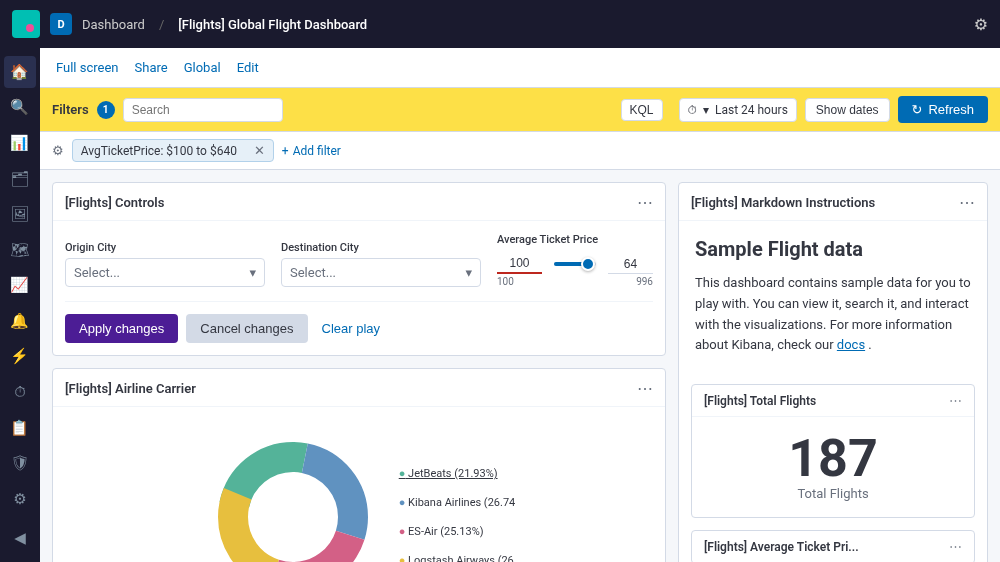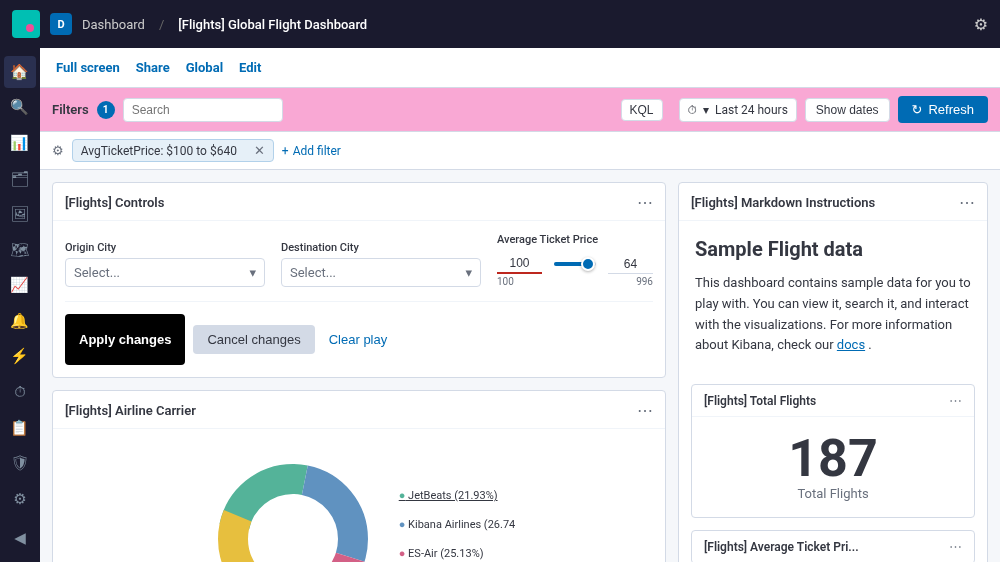--- a/index.html
+++ b/index.html
@@ -21,24 +21,24 @@
     .sidebar { width: 40px; background: #1a1a2e; display: flex; flex-direction: column; align-items: center; padding: 8px 0; gap: 4px; }
     .sidebar-icon { width: 32px; height: 32px; display: flex; align-items: center; justify-content: center; color: #8090a0; font-size: 15px; border-radius: 4px; cursor: pointer; }
     .sidebar-icon:hover, .sidebar-icon.active { background: #2a3050; color: #fff; }
     .sidebar-icon.active { color: #00bfb3; }
 
     
     .main { flex: 1; overflow-y: auto; background: #f5f7fa; }
 
     
     .secondary-nav { display: flex; align-items: center; height: 40px; background: white; border-bottom: 1px solid #d3dae6; padding: 0 16px; gap: 16px; }
-    .nav-link { color: #006bb4; font-size: 13px; cursor: pointer; font-weight: 700; }
-
-    
-    .filter-bar { display: flex; align-items: center; height: 44px; background: #f9a8d4; border-bottom: 1px solid #d3dae6; padding: 0 12px; gap: 8px; }
+    .nav-link { color: #006bb4; font-size: 13px; cursor: pointer; font-weight: 400; }
+
+    
+    .filter-bar { display: flex; align-items: center; height: 44px; background: #fde047; border-bottom: 1px solid #d3dae6; padding: 0 12px; gap: 8px; }
     .filter-label { font-size: 13px; font-weight: 600; color: #343741; }
     .filter-badge { background: #006bb4; color: white; border-radius: 50%; width: 18px; height: 18px; display: flex; align-items: center; justify-content: center; font-size: 10px; font-weight: bold; }
     .filter-search { border: 1px solid #d3dae6; border-radius: 4px; padding: 4px 8px; font-size: 12px; color: #69707d; width: 160px; }
     .filter-kql { margin-left: auto; border: 1px solid #d3dae6; border-radius: 4px; padding: 3px 8px; font-size: 12px; color: #343741; cursor: pointer; background: white; }
     .time-filter { display: flex; align-items: center; gap: 6px; margin-left: 8px; border: 1px solid #d3dae6; border-radius: 4px; padding: 4px 8px; font-size: 12px; cursor: pointer; background: white; }
     .show-dates-btn { border: 1px solid #d3dae6; border-radius: 4px; padding: 4px 10px; font-size: 12px; cursor: pointer; background: white; color: #343741; }
     .refresh-btn { background: #006bb4; color: white; border: none; border-radius: 4px; padding: 6px 14px; font-size: 13px; cursor: pointer; display: flex; align-items: center; gap: 6px; font-weight: 500; }
 
     
     .active-filters { display: flex; align-items: center; height: 38px; background: white; border-bottom: 1px solid #d3dae6; padding: 0 12px; gap: 8px; }
@@ -63,21 +63,21 @@
     .field-label { font-size: 11px; color: #343741; margin-bottom: 4px; font-weight: 500; }
     .field-select { width: 100%; border: 1px solid #d3dae6; border-radius: 4px; padding: 6px 8px; font-size: 13px; color: #69707d; display: flex; align-items: center; justify-content: space-between; cursor: pointer; background: white; }
     .price-range { display: flex; flex-direction: column; }
     .price-slider-container { display: flex; align-items: center; gap: 8px; margin-top: 4px; }
     .price-input { width: 45px; border: none; border-bottom: 1px solid #d3dae6; text-align: center; font-size: 12px; padding: 2px; color: #343741; }
     .slider-track { flex: 1; height: 4px; background: #d3dae6; border-radius: 2px; position: relative; margin: 0 4px; }
     .slider-fill { position: absolute; left: 0%; right: 20%; height: 100%; background: #006bb4; border-radius: 2px; }
     .slider-thumb { position: absolute; right: 20%; top: 50%; transform: translate(50%, -50%); width: 14px; height: 14px; background: #006bb4; border-radius: 50%; border: 2px solid white; box-shadow: 0 1px 3px rgba(0,0,0,0.3); }
     .price-range-labels { display: flex; justify-content: space-between; font-size: 10px; color: #69707d; margin-top: 2px; }
     .controls-actions { display: flex; align-items: center; gap: 8px; margin-top: 14px; padding-top: 12px; border-top: 1px solid #f0f4f9; }
-    .btn-apply { background: #000000; color: white; border: none; border-radius: 4px; padding: 18px 14px; font-size: 13px; cursor: pointer; font-weight: 700; }
+    .btn-apply { background: #4c1d95; color: white; border: none; border-radius: 4px; padding: 7px 14px; font-size: 13px; cursor: pointer; font-weight: 400; }
     .btn-cancel { background: #d3dae6; color: #343741; border: none; border-radius: 4px; padding: 7px 14px; font-size: 13px; cursor: pointer; }
     .btn-clear { background: none; border: none; color: #006bb4; font-size: 13px; cursor: pointer; padding: 7px 6px; }
 
     
     .markdown-panel { grid-column: 2; grid-row: 1 / 3; }
     .markdown-body { padding: 16px; }
     .markdown-title { font-size: 20px; font-weight: 700; color: #343741; margin-bottom: 12px; }
     .markdown-text { font-size: 13px; color: #343741; line-height: 1.6; }
     .markdown-text a { color: #006bb4; }
     .donut-labels { display: flex; flex-direction: column; gap: 16px; margin-left: 16px; }

